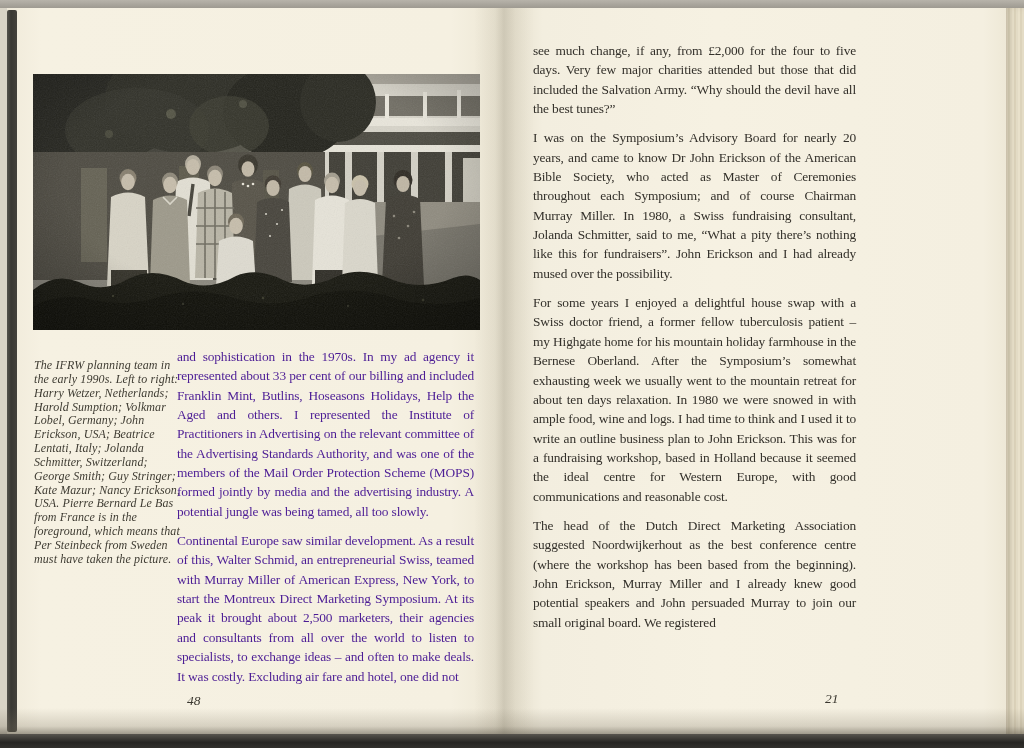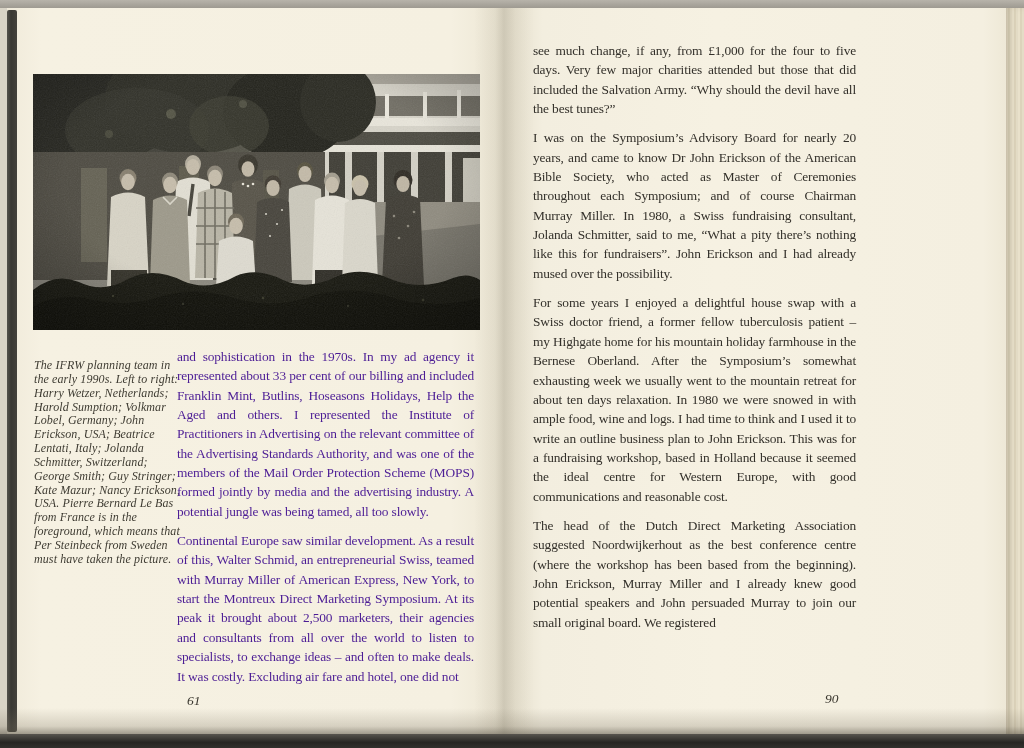--- a/index.html
+++ b/index.html
@@ -237,22 +237,22 @@
   </svg>
 </div>
 
 <div class="caption">The IFRW planning team in the early 1990s. Left to right: Harry Wetzer, Netherlands; Harold Sumption; Volkmar Lobel, Germany; John Erickson, USA; Beatrice Lentati, Italy; Jolanda Schmitter, Switzerland; George Smith; Guy Stringer; Kate Mazur; Nancy Erickson, USA. Pierre Bernard Le Bas from France is in the foreground, which means that Per Steinbeck from Sweden must have taken the picture.</div>
 
 <div class="left-col body-col">
   <p>and sophistication in the 1970s. In my ad agency it represented about 33 per cent of our billing and included Franklin Mint, Butlins, Hoseasons Holidays, Help the Aged and others. I represented the Institute of Practitioners in Advertising on the relevant committee of the Advertising Standards Authority, and was one of the members of the Mail Order Protection Scheme (MOPS) formed jointly by media and the advertising industry. A potential jungle was being tamed, all too slowly.</p>
   <p>Continental Europe saw similar development. As a result of this, Walter Schmid, an entrepreneurial Swiss, teamed with Murray Miller of American Express, New York, to start the Montreux Direct Marketing Symposium. At its peak it brought about 2,500 marketers, their agencies and consultants from all over the world to listen to specialists, to exchange ideas – and often to make deals. It was costly. Excluding air fare and hotel, one did not</p>
 </div>
 
-<div class="page-number pn-left">61</div>
+<div class="page-number pn-left">48</div>
 
 <div class="right-col body-col">
-  <p>see much change, if any, from £1,000 for the four to five days. Very few major charities attended but those that did included the Salvation Army. “Why should the devil have all the best tunes?”</p>
+  <p>see much change, if any, from £2,000 for the four to five days. Very few major charities attended but those that did included the Salvation Army. “Why should the devil have all the best tunes?”</p>
   <p>I was on the Symposium’s Advisory Board for nearly 20 years, and came to know Dr John Erickson of the American Bible Society, who acted as Master of Ceremonies throughout each Symposium; and of course Chairman Murray Miller. In 1980, a Swiss fundraising consultant, Jolanda Schmitter, said to me, “What a pity there’s nothing like this for fundraisers”. John Erickson and I had already mused over the possibility.</p>
   <p>For some years I enjoyed a delightful house swap with a Swiss doctor friend, a former fellow tuberculosis patient – my Highgate home for his mountain holiday farmhouse in the Bernese Oberland. After the Symposium’s somewhat exhausting week we usually went to the mountain retreat for about ten days relaxation. In 1980 we were snowed in with ample food, wine and logs. I had time to think and I used it to write an outline business plan to John Erickson. This was for a fundraising workshop, based in Holland because it seemed the ideal centre for Western Europe, with good communications and reasonable cost.</p>
   <p>The head of the Dutch Direct Marketing Association suggested Noordwijkerhout as the best conference centre (where the workshop has been based from the beginning). John Erickson, Murray Miller and I already knew good potential speakers and John persuaded Murray to join our small original board. We registered</p>
 </div>
 
-<div class="page-number pn-right">90</div>
+<div class="page-number pn-right">21</div>
 
 </body></html>

